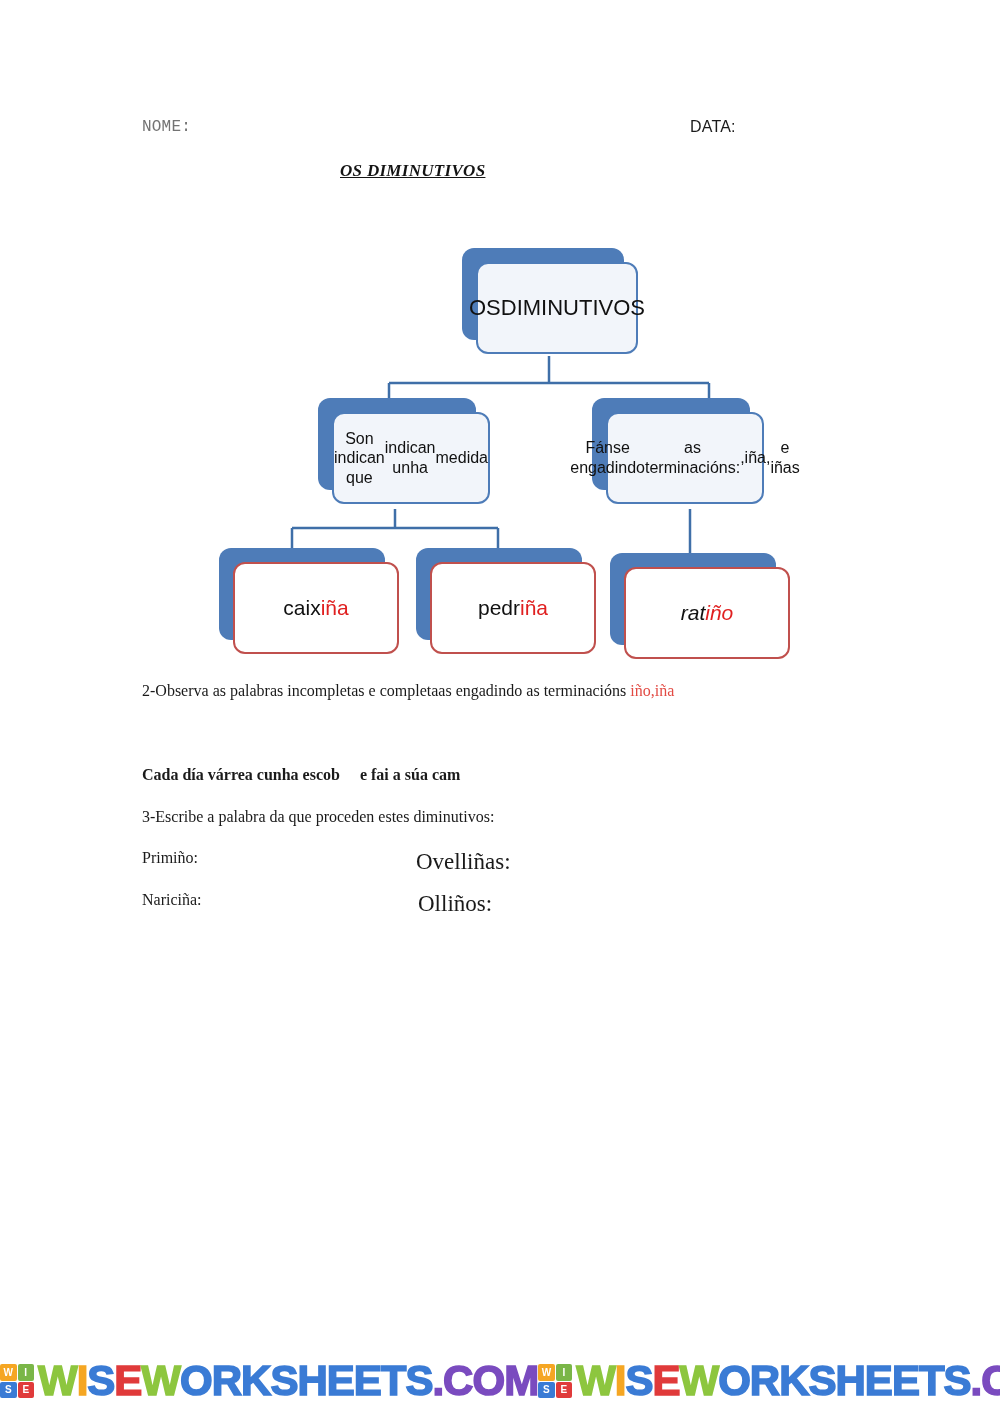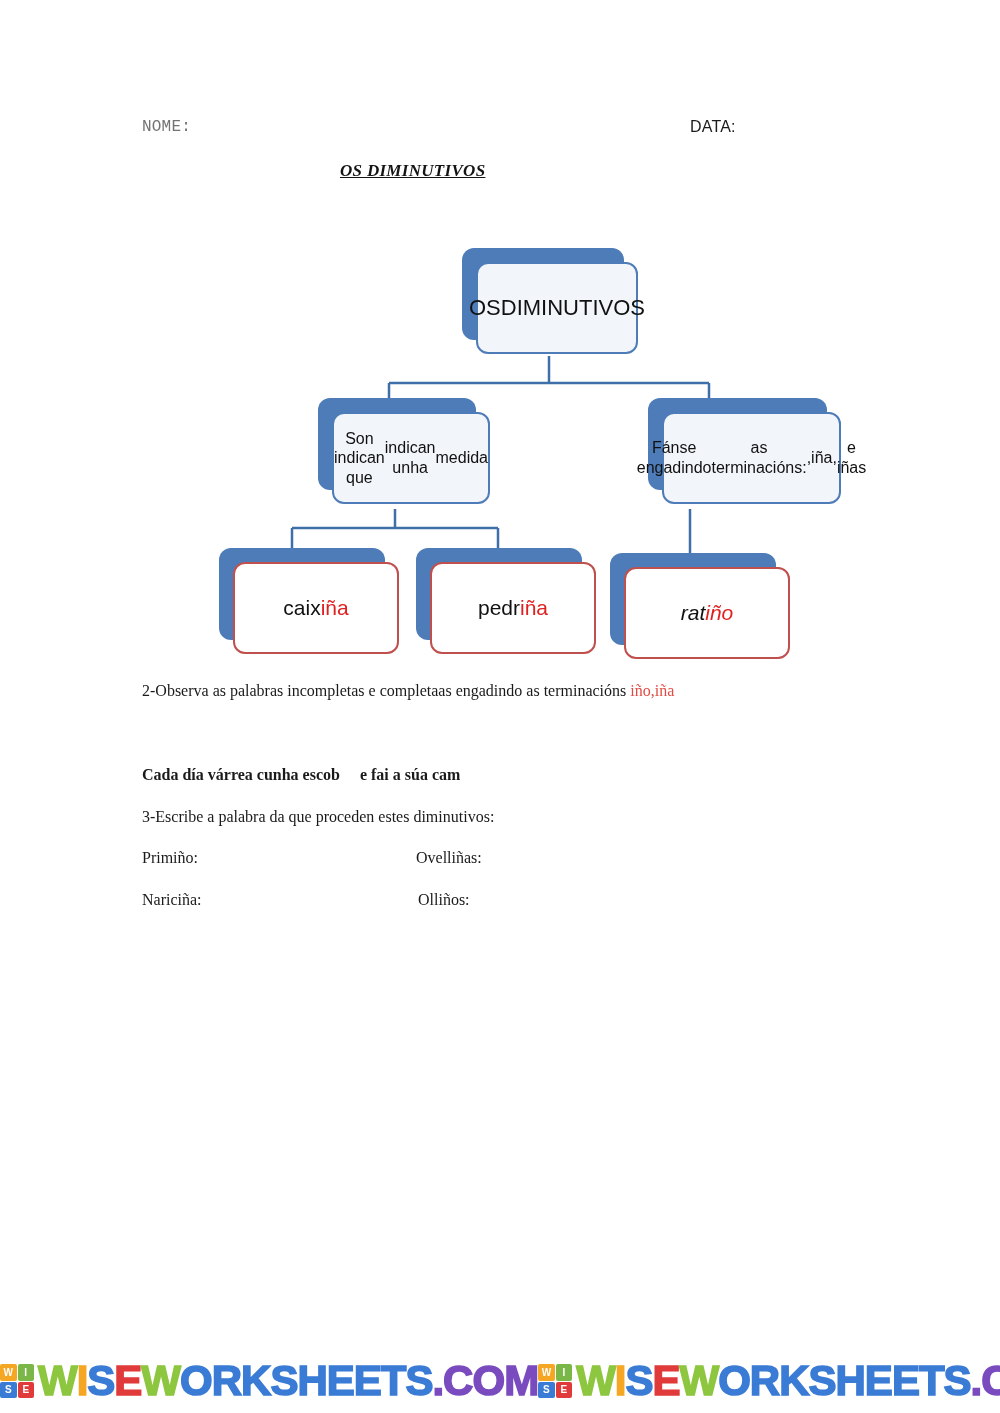--- a/index.html
+++ b/index.html
@@ -128,21 +128,21 @@
     position: absolute;
     left: 142px;
     font-size: 16px;
     color: #1a1a1a;
     white-space: pre;
   }
   .accent-red { color: #e24a43; }
 
   .ex3-col2 {
     position: absolute;
-    font-size: 16px;
+    font-size: 23px;
     color: #1a1a1a;
   }
 
   
   .watermark {
     position: absolute;
     bottom: 8px;
     left: 0;
     width: 1000px;
     height: 56px;
@@ -224,21 +224,21 @@
 
     <div class="node mid blue" style="left:318px; top:398px; width:158px; height:92px;">
       <div class="shadow"></div>
       <div class="card">
         <div class="line">Son indican que</div>
         <div class="line">indican unha</div>
         <div class="line">medida</div>
       </div>
     </div>
 
-    <div class="node mid blue" style="left:648px; top:398px; width:158px; height:92px;padding-left:21px;">
+    <div class="node mid blue" style="left:592px; top:398px; width:158px; height:92px;">
       <div class="shadow"></div>
       <div class="card">
         <div class="line">Fánse engadindo</div>
         <div class="line">as terminacións:</div>
         <div class="line">,iña,</div>
         <div class="line">e iñas</div>
       </div>
     </div>
 
     <div class="node leaf red" style="left:219px; top:548px; width:166px; height:92px;">

